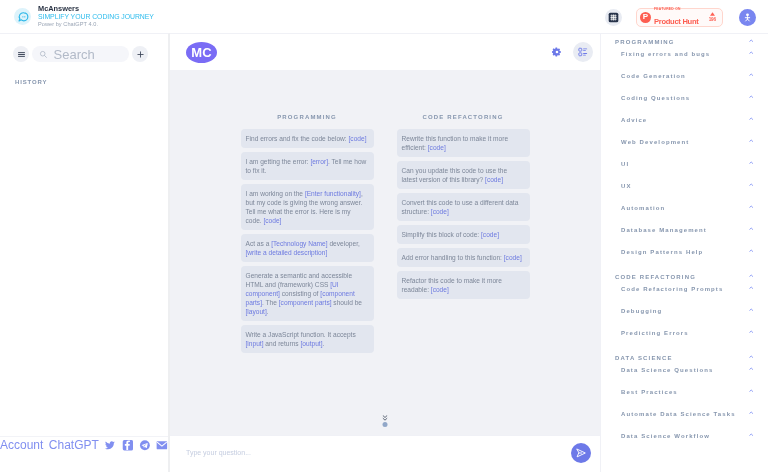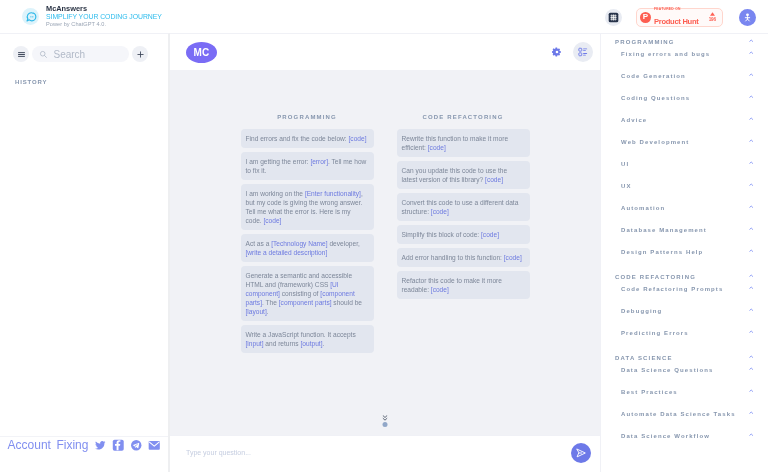--- a/index.html
+++ b/index.html
@@ -2,21 +2,21 @@
 <html><head>
 <meta charset="utf-8">
 <style>
   *{box-sizing:border-box;margin:0;padding:0;}
   html,body{width:768px;height:472px;overflow:hidden;}
   body{font-family:"Liberation Sans",sans-serif;background:#fff;color:#5b6b82;-webkit-font-smoothing:antialiased;}
   .app{display:flex;flex-direction:column;width:768px;height:472px;}
 
   
   .topbar{height:33px;flex:0 0 33px;display:flex;align-items:center;background:#fff;position:relative;}
-  .brand{display:flex;align-items:flex-start;padding-left:17px;padding-top:0px;}
+  .brand{display:flex;align-items:flex-start;padding-left:9px;padding-top:0px;}
   .brand-logo{width:17px;height:17px;border-radius:50%;background:#ddf3fb;display:flex;align-items:center;justify-content:center;margin-top:3px;margin-left:5px;}
   .brand-txt{margin-left:7px;line-height:1;}
   .brand-name{font-size:7.4px;font-weight:bold;color:#2b3445;letter-spacing:0px;height:7px;}
   .brand-tag{font-size:6.9px;font-weight:normal;color:#2dbced;letter-spacing:-.05px;margin-top:2px;height:7px;}
   .brand-sub{font-size:5.6px;color:#9aa5b5;margin-top:1px;letter-spacing:.05px;}
   .top-right{position:absolute;right:12px;top:8px;height:18px;display:flex;align-items:center;}
   .circ-btn{width:17px;height:17px;border-radius:50%;background:#e8ebf2;display:flex;align-items:center;justify-content:center;margin-right:14.5px;}
   .ph-badge{width:87px;height:19px;border:1px solid #ffd6cd;border-radius:5px;background:#fffaf9;display:flex;align-items:center;padding:0 5px 0 3px;}
   .ph-icon{width:11px;height:11px;border-radius:50%;background:#fd5e51;display:flex;align-items:center;justify-content:center;color:#fff;font-size:8px;font-weight:bold;line-height:1;flex:0 0 11px;padding-bottom:.5px;}
   .ph-tx{line-height:1;margin-left:3px;}
@@ -26,32 +26,32 @@
   .ph-upn{font-size:4.6px;font-weight:bold;margin-top:1.6px;letter-spacing:-.1px;}
   .avatar-top{width:17px;height:17px;border-radius:50%;background:#7986f0;display:flex;align-items:center;justify-content:center;margin-left:16px;}
 
   .body{flex:1;display:flex;min-height:0;}
 
   
   .lsb{width:170px;flex:0 0 170px;border-top:1px solid #f0f1f6;border-right:2px solid #eeeff1;display:flex;flex-direction:column;background:#fff;}
   .lsb-top{display:flex;align-items:center;gap:3px;padding:12px 20px 0 13px;}
   .icon-round{width:16px;height:16px;border-radius:50%;background:#eef0f5;display:flex;align-items:center;justify-content:center;flex:0 0 16px;}
   .search{flex:1;height:16px;border-radius:8px;background:#f5f6fa;display:flex;align-items:center;padding:0 7px;gap:6px;}
-  .search-ph{font-size:10px;color:#b2bac8;}
+  .search-ph{font-size:13px;color:#b2bac8;}
   .hist-label{font-size:6px;font-weight:bold;color:#8696ae;letter-spacing:.85px;padding:17px 0 0 15px;}
   .lsb-spacer{flex:1;}
   .lsb-foot{border-top:1px solid #f2f3f7;height:36px;flex:0 0 36px;padding-top:0px;}
   .foot-row{display:flex;align-items:center;justify-content:center;gap:5.5px;padding-top:1px;}
   .foot-link{font-size:12px;color:#818ff0;font-weight:normal;letter-spacing:0px;}
   .foot-note{text-align:center;font-size:7.6px;font-weight:bold;color:#2b3445;margin-top:7px;letter-spacing:-.05px;}
 
   
   .chat{flex:1;display:flex;flex-direction:column;min-width:0;}
   .chat-head{height:37px;flex:0 0 37px;border-top:1px solid #f0f1f6;display:flex;align-items:center;padding:0 7px 0 16px;background:#fff;}
-  .mc{width:31px;height:21px;border-radius:50%;background:#7a6cf5;color:#fff;font-size:10px;font-weight:bold;display:flex;align-items:center;justify-content:center;letter-spacing:.2px;}
+  .mc{width:31px;height:21px;border-radius:50%;background:#7a6cf5;color:#fff;font-size:13px;font-weight:bold;display:flex;align-items:center;justify-content:center;letter-spacing:.2px;}
   .chat-head-sp{flex:1;}
   .chat-head-ic{display:flex;align-items:center;gap:11px;}
   .gear{width:10px;height:10px;display:flex;align-items:center;justify-content:center;}
   .tasks{width:20px;height:20px;border-radius:50%;background:#e9ecf3;display:flex;align-items:center;justify-content:center;}
   .chat-main{flex:1;background:#f1f2f6;position:relative;overflow:hidden;}
   .cols{display:flex;gap:23px;padding-top:44px;justify-content:center;margin-left:0px;}
   .col{width:133px;}
   .col2{width:133px;}
   .col-h{font-size:6px;font-weight:bold;color:#8696ae;letter-spacing:1.15px;text-align:center;margin-bottom:9px;}
   .card{background:#e2e6ef;border-radius:4px;padding:5px 5px;margin-bottom:4px;font-size:6.6px;line-height:9px;color:#7d8799;}
@@ -152,21 +152,21 @@
             <line x1="12" y1="5" x2="12" y2="19"></line>
               <line x1="5" y1="12" x2="19" y2="12"></line>
           </svg>
         </div>
       </div>
       <div class="hist-label">HISTORY</div>
       <div class="lsb-spacer"></div>
       <div class="lsb-foot">
         <div class="foot-row">
           <span class="foot-link">Account</span>
-          <span class="foot-link">Fixing</span>
+          <span class="foot-link">ChatGPT</span>
           <svg width="12.5" height="12.5" viewBox="0 0 24 24" fill="#818ff0">
               <path d="M22 5.9c-.7.3-1.5.5-2.4.6.9-.5 1.5-1.3 1.8-2.3-.8.5-1.7.8-2.6 1a4.1 4.1 0 0 0-7 3.7A11.6 11.6 0 0 1 3.4 4.6a4.1 4.1 0 0 0 1.3 5.5c-.7 0-1.3-.2-1.9-.5 0 2 1.4 3.7 3.3 4.1-.6.2-1.2.2-1.9.1a4.1 4.1 0 0 0 3.8 2.9A8.3 8.3 0 0 1 2 18.4a11.6 11.6 0 0 0 6.3 1.8c7.5 0 11.7-6.3 11.7-11.7v-.5c.8-.6 1.5-1.3 2-2.1z"></path>
             </svg>
           <svg width="12.5" height="12.5" viewBox="0 0 24 24">
               <rect x="1.5" y="1.5" width="21" height="21" rx="3.4" fill="#818ff0"></rect>
               <path d="M15.4 13.1l.5-3.5h-3.3V7.3c0-.95.47-1.88 1.97-1.88h1.53V2.44S14.7 2.2 13.37 2.2c-2.77 0-4.58 1.68-4.58 4.72V9.6H5.77v3.5h3.02v8.4h3.72v-8.4z" fill="#fff"></path>
             </svg>
           <svg width="12.5" height="12.5" viewBox="0 0 24 24">
               <circle cx="12" cy="12" r="10" fill="#818ff0"></circle>
               <path d="M17.3 7.3 5.9 11.6c-.6.2-.5.6 0 .8l2.8.9 1.1 3.3c.1.4.3.4.6.2l1.6-1.3 3 2.2c.5.3.9.1 1-.5l1.7-8.3c.1-.6-.2-.9-.6-.7zm-2 2.3-4.6 4.2-.2 2-.9-2.8 5.3-3.7c.3-.2.6 0 .4.3z" fill="#fff"></path>

